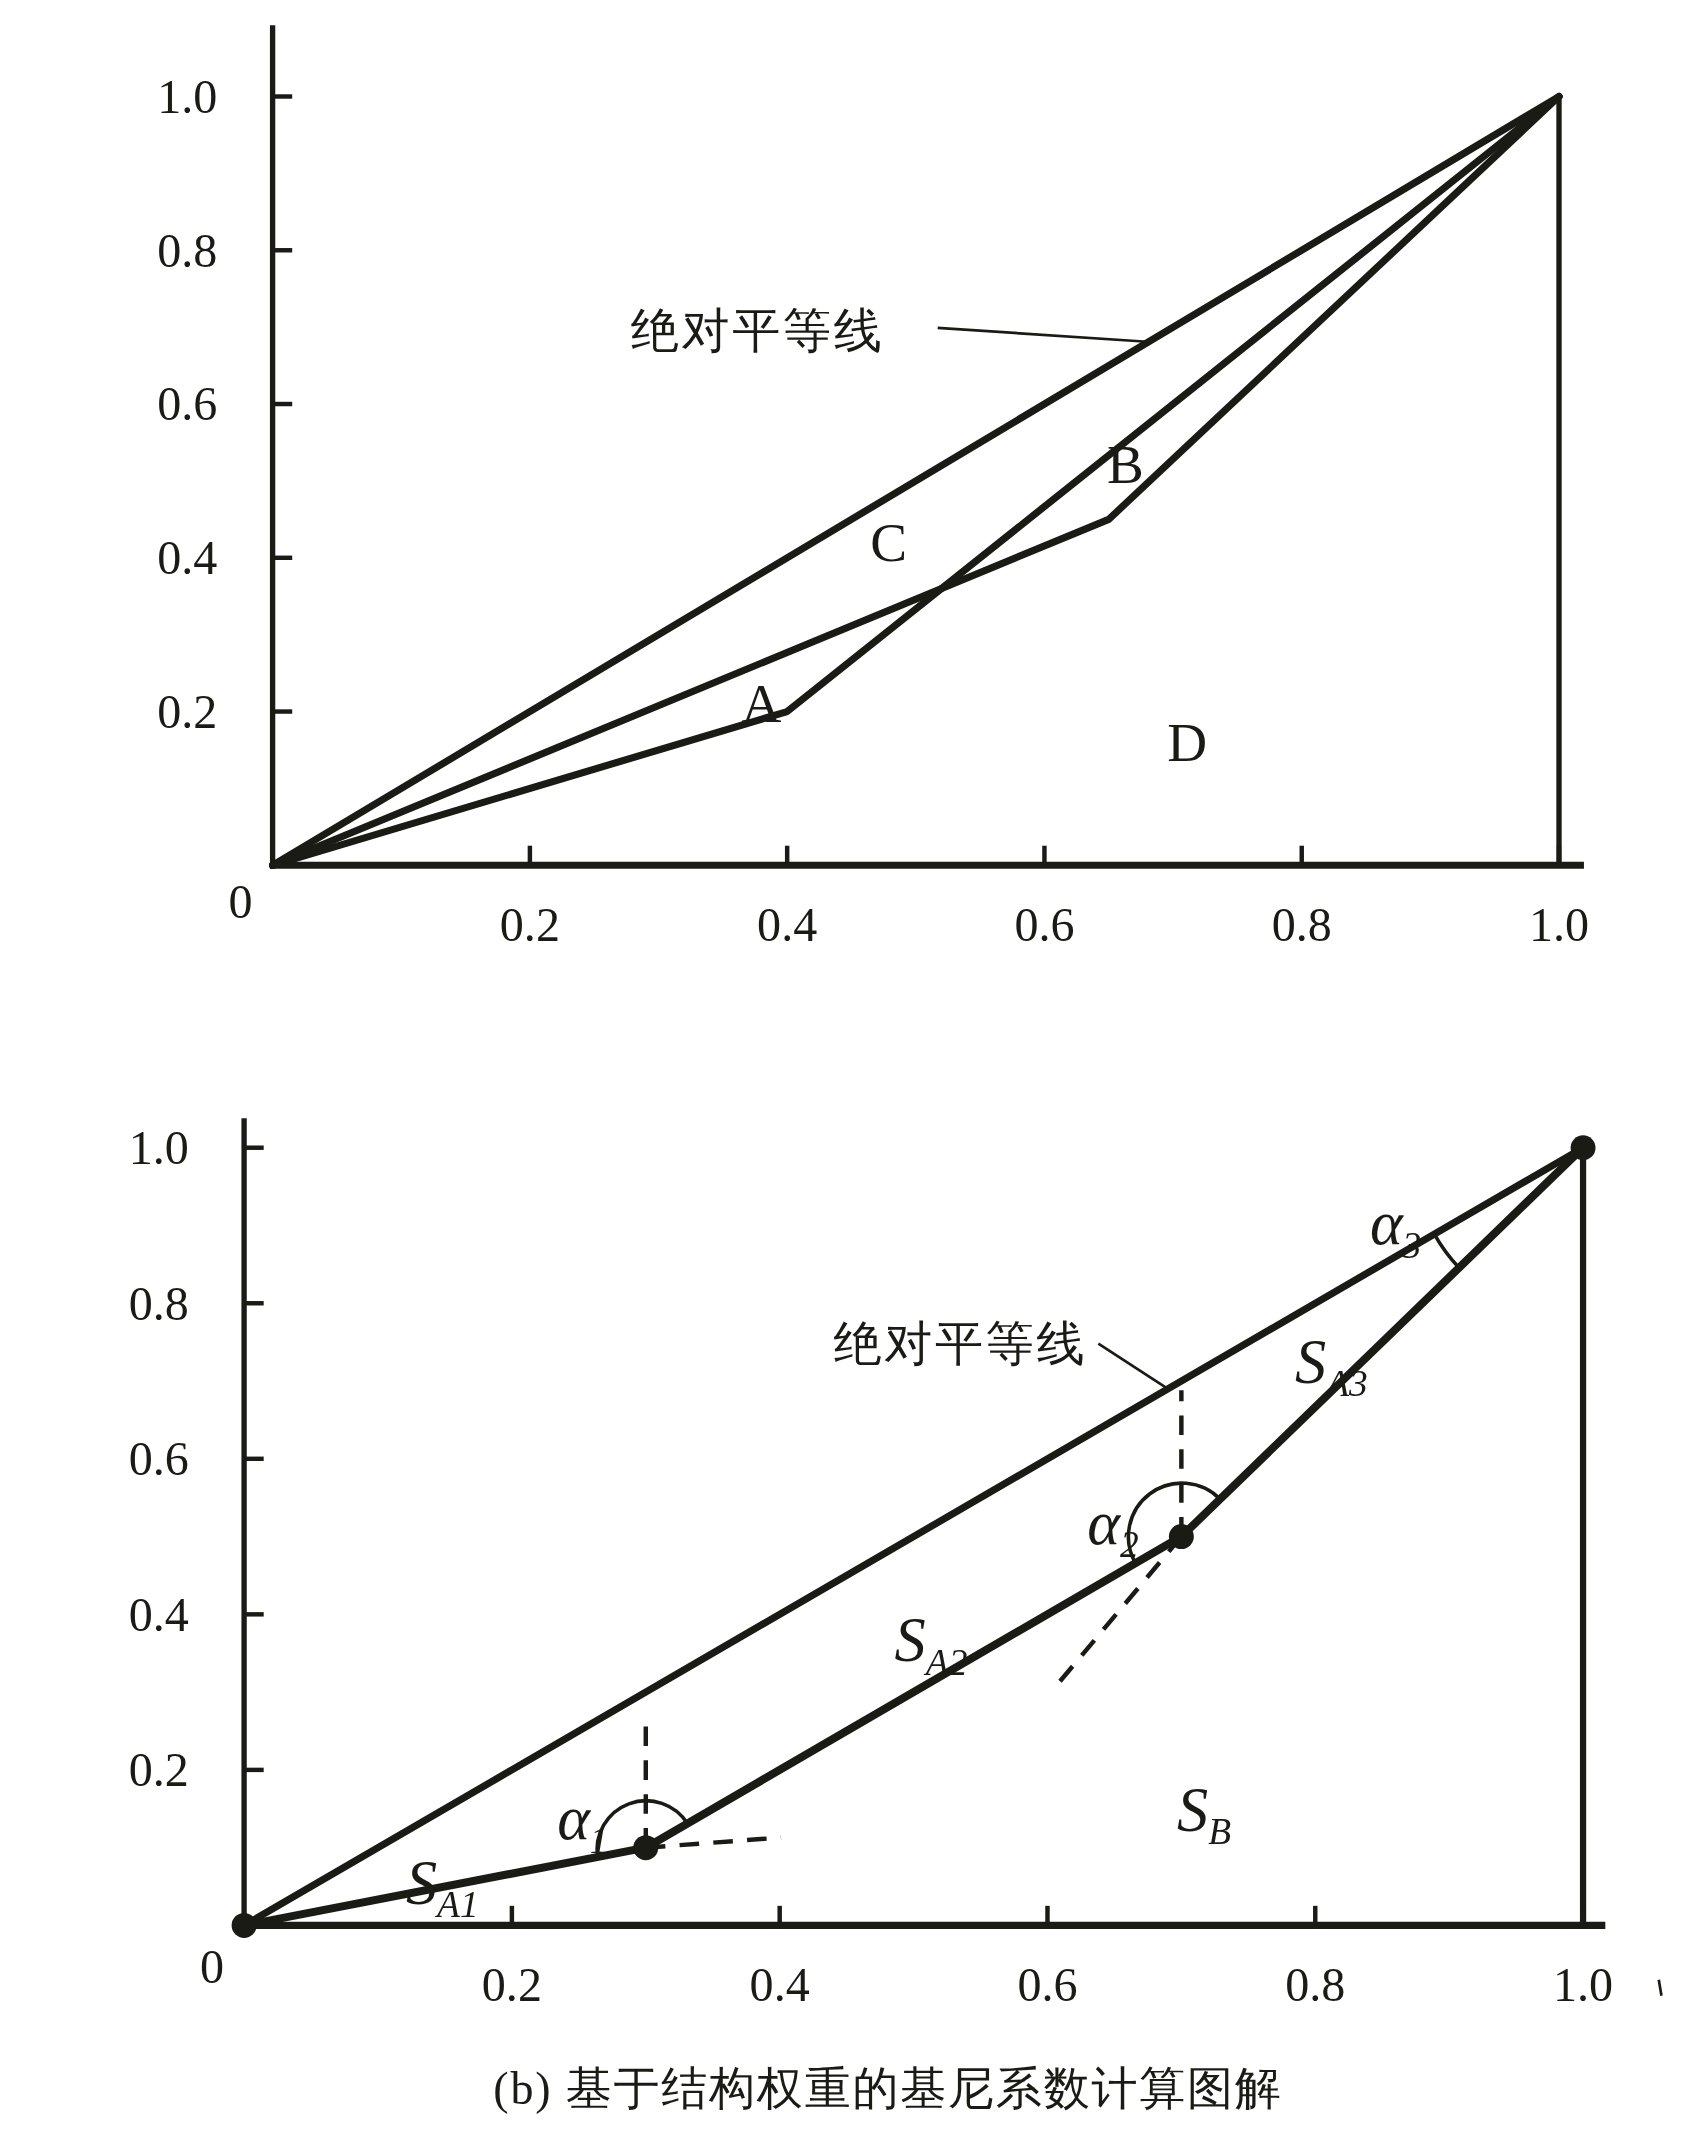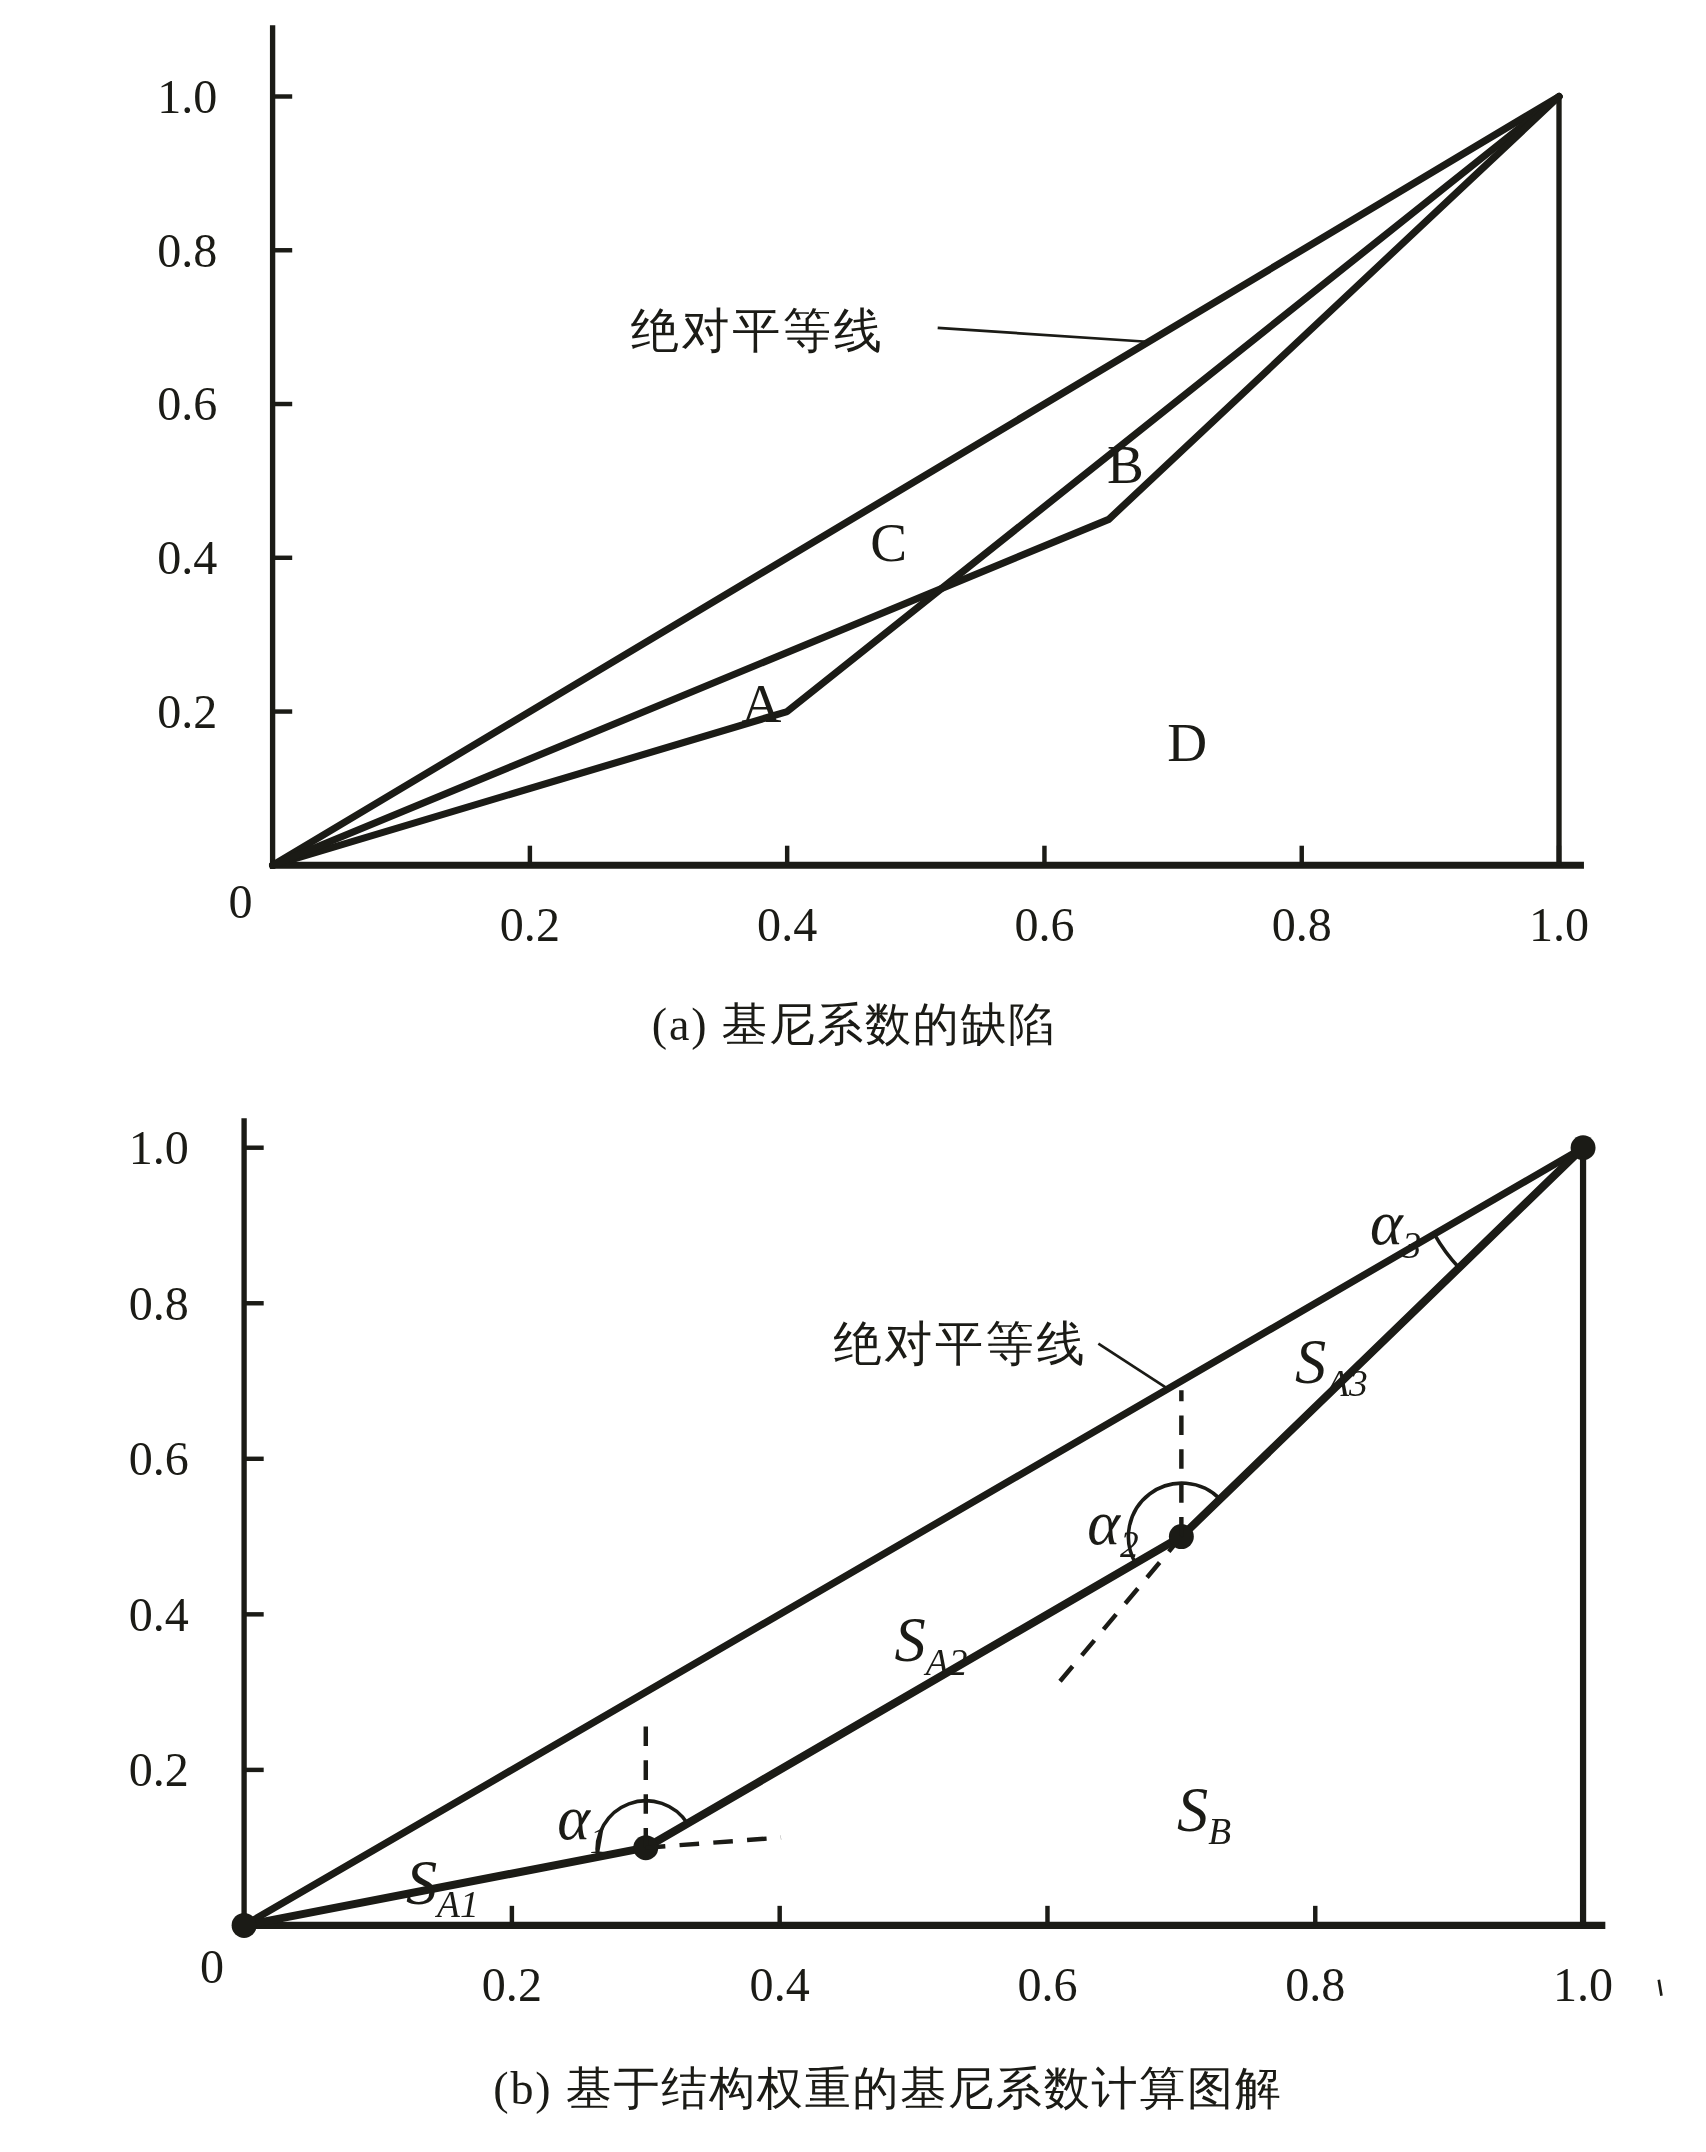--- a/index.html
+++ b/index.html
@@ -105,16 +105,15 @@
         <text x="654.259" y="2064.1530000000002" text-anchor="middle" font-size="70" fill="#1b1b16" font-style="italic" letter-spacing="0">α<tspan dy="15.4" font-size="42">1</tspan></text>
         <text x="1249.4470000000001" y="1732.413" text-anchor="middle" font-size="70" fill="#1b1b16" font-style="italic" letter-spacing="0">α<tspan dy="15.4" font-size="42">2</tspan></text>
         <text x="1566.58" y="1396.308" text-anchor="middle" font-size="70" fill="#1b1b16" font-style="italic" letter-spacing="0">α<tspan dy="15.4" font-size="42">3</tspan></text>
         <text x="496.44399999999996" y="2136.612" text-anchor="middle" font-size="70" fill="#1b1b16" font-style="italic" letter-spacing="0">S<tspan dy="15.4" font-size="42">A1</tspan></text>
         <text x="1045.039" y="1864.2359999999999" text-anchor="middle" font-size="70" fill="#1b1b16" font-style="italic" letter-spacing="0">S<tspan dy="15.4" font-size="42">A2</tspan></text>
         <text x="1494.4360000000001" y="1551.702" text-anchor="middle" font-size="70" fill="#1b1b16" font-style="italic" letter-spacing="0">S<tspan dy="15.4" font-size="42">A3</tspan></text>
         <text x="1351.651" y="2054.55" text-anchor="middle" font-size="70" fill="#1b1b16" font-style="italic" letter-spacing="0">S<tspan dy="15.4" font-size="42">B</tspan></text>
       </g>
       <line x1="1862" y1="2222" x2="1865" y2="2240" stroke="#1b1b16" stroke-width="3"></line>
     </svg>
-  <div class="caption cap-a">(a) 基尼系数的缺陷</div>
   <div class="caption cap-b">(b) 基于结构权重的基尼系数计算图解</div>
 </div>
 
 
 </body></html>

